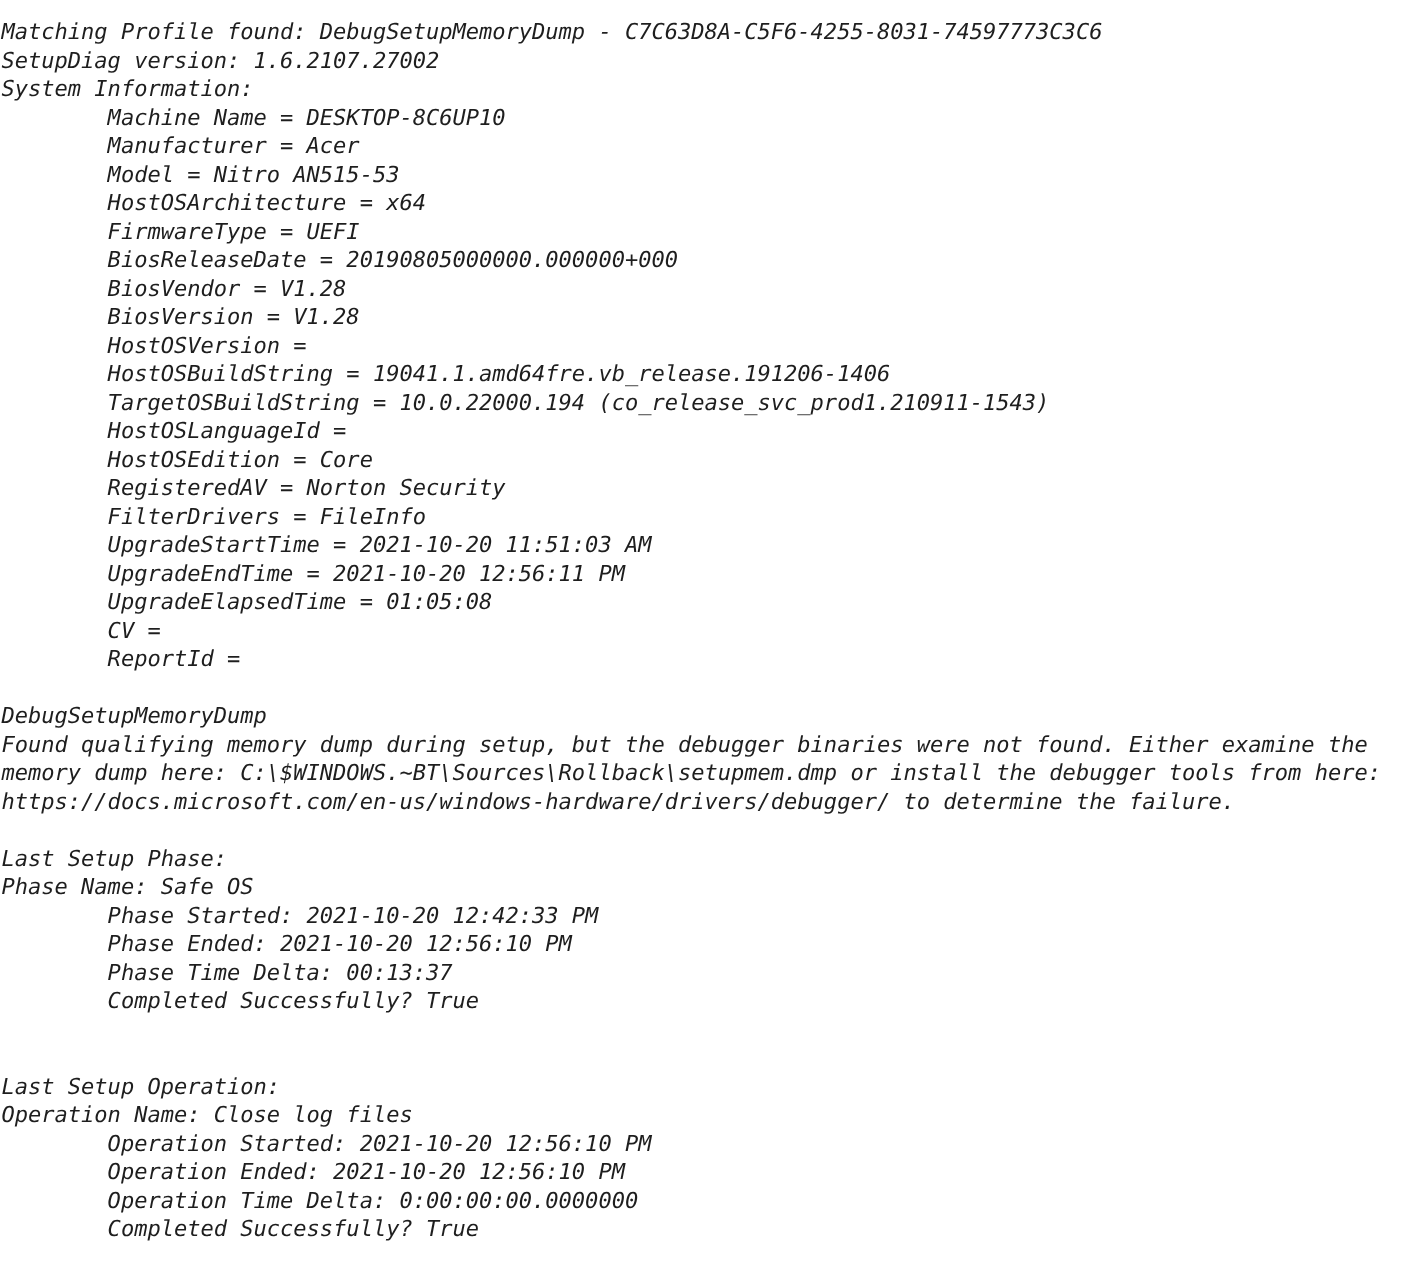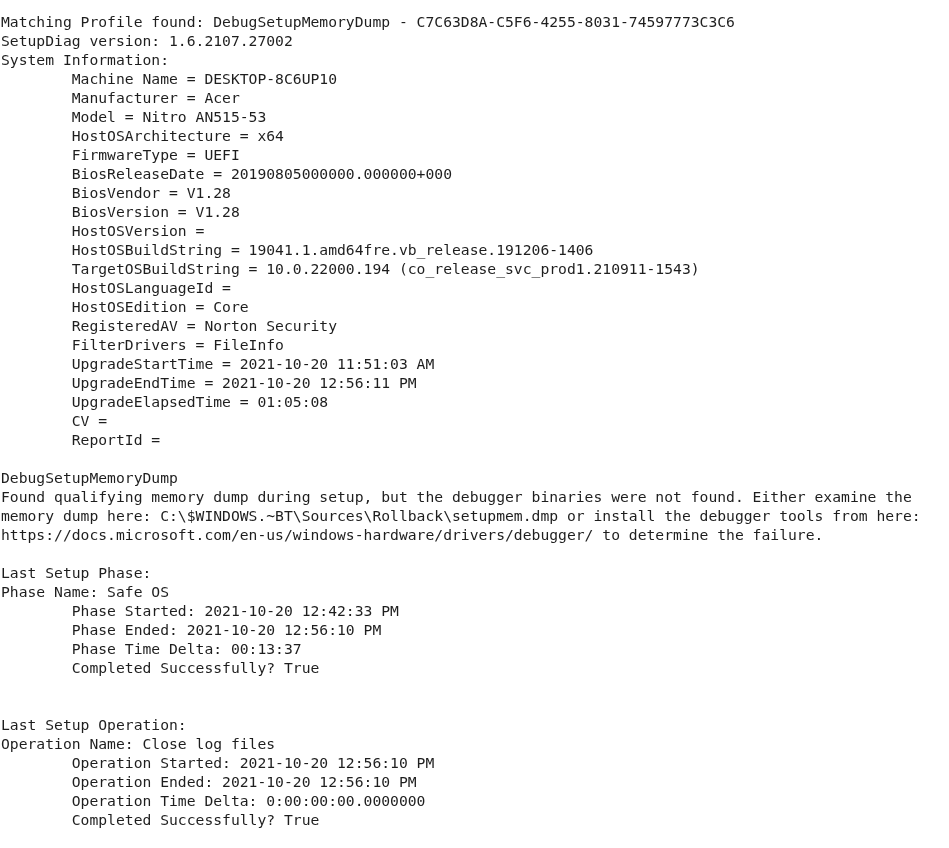--- a/index.html
+++ b/index.html
@@ -13,20 +13,21 @@
   .log {
     box-sizing: border-box;
     width: 762px;
     height: 848px;
     padding: 12px 4px 0 1px;
     font-family: "DejaVu Sans Mono", "Liberation Mono", monospace;
     font-size: 14.7px;
     line-height: 19px;
     color: #1e1e1e;
     white-space: pre;
+    font-style: italic;
   }
   .line {
     height: 19px;
     overflow: visible;
   }
 </style>
 </head>
 <body style="background: rgb(255, 255, 255);">
 
 <div class="log" style="color: rgb(30, 30, 30);"><div class="line">Matching Profile found: DebugSetupMemoryDump - C7C63D8A-C5F6-4255-8031-74597773C3C6</div><div class="line">SetupDiag version: 1.6.2107.27002</div><div class="line">System Information:</div><div class="line">        Machine Name = DESKTOP-8C6UP10</div><div class="line">        Manufacturer = Acer</div><div class="line">        Model = Nitro AN515-53</div><div class="line">        HostOSArchitecture = x64</div><div class="line">        FirmwareType = UEFI</div><div class="line">        BiosReleaseDate = 20190805000000.000000+000</div><div class="line">        BiosVendor = V1.28</div><div class="line">        BiosVersion = V1.28</div><div class="line">        HostOSVersion =</div><div class="line">        HostOSBuildString = 19041.1.amd64fre.vb_release.191206-1406</div><div class="line">        TargetOSBuildString = 10.0.22000.194 (co_release_svc_prod1.210911-1543)</div><div class="line">        HostOSLanguageId =</div><div class="line">        HostOSEdition = Core</div><div class="line">        RegisteredAV = Norton Security</div><div class="line">        FilterDrivers = FileInfo</div><div class="line">        UpgradeStartTime = 2021-10-20 11:51:03 AM</div><div class="line">        UpgradeEndTime = 2021-10-20 12:56:11 PM</div><div class="line">        UpgradeElapsedTime = 01:05:08</div><div class="line">        CV =</div><div class="line">        ReportId =</div><div class="line"></div><div class="line">DebugSetupMemoryDump</div><div class="line">Found qualifying memory dump during setup, but the debugger binaries were not found. Either examine the</div><div class="line">memory dump here: C:\$WINDOWS.~BT\Sources\Rollback\setupmem.dmp or install the debugger tools from here:</div><div class="line">https://docs.microsoft.com/en-us/windows-hardware/drivers/debugger/ to determine the failure.</div><div class="line"></div><div class="line">Last Setup Phase:</div><div class="line">Phase Name: Safe OS</div><div class="line">        Phase Started: 2021-10-20 12:42:33 PM</div><div class="line">        Phase Ended: 2021-10-20 12:56:10 PM</div><div class="line">        Phase Time Delta: 00:13:37</div><div class="line">        Completed Successfully? True</div><div class="line"></div><div class="line"></div><div class="line">Last Setup Operation:</div><div class="line">Operation Name: Close log files</div><div class="line">        Operation Started: 2021-10-20 12:56:10 PM</div><div class="line">        Operation Ended: 2021-10-20 12:56:10 PM</div><div class="line">        Operation Time Delta: 0:00:00:00.0000000</div><div class="line">        Completed Successfully? True</div></div>

